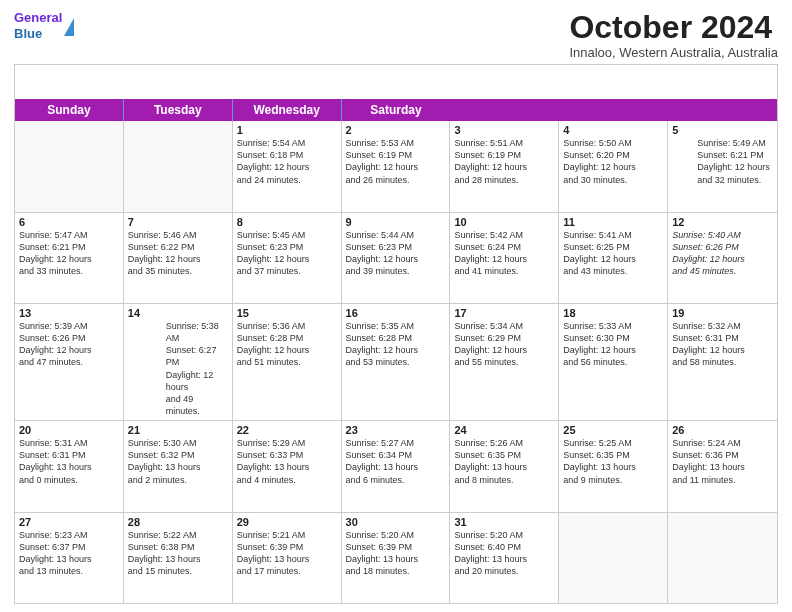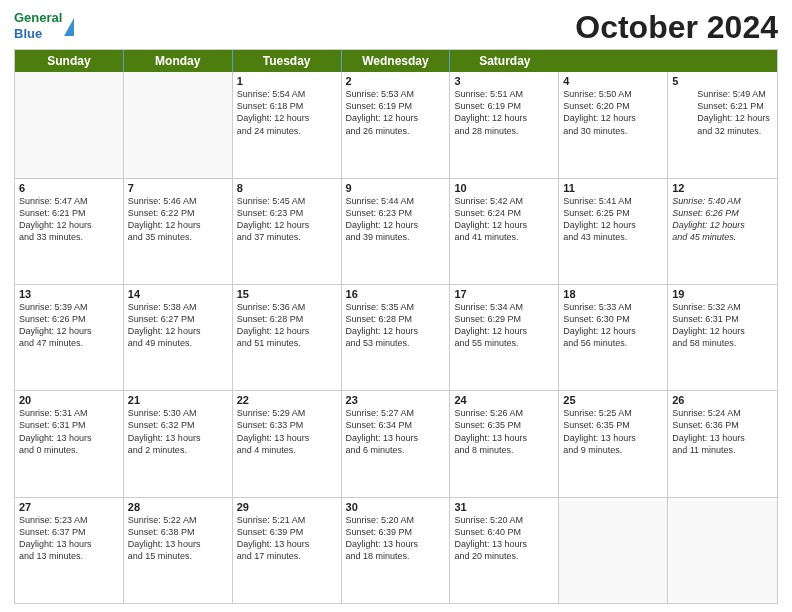--- a/index.html
+++ b/index.html
@@ -30,21 +30,21 @@
       gap: 0;
     }
     .logo-text {
       display: flex;
       flex-direction: column;
       font-size: 13px;
       font-weight: bold;
       color: #333;
       line-height: 1.2;
     }
-    .logo-text .general { color: #15803d; }
+    .logo-text .general { color: #6d28d9; }
     .logo-text .blue { color: #2b6cb0; }
     .logo-triangle {
       width: 0;
       height: 0;
       border-left: 10px solid transparent;
       border-bottom: 18px solid #3a8fd1;
       margin-left: 2px;
       margin-top: 2px;
     }
     .title-block {
@@ -62,21 +62,22 @@
     }
     .calendar {
       flex: 1;
       display: flex;
       flex-direction: column;
       border: 1px solid #ccc;
     }
     .cal-header {
       display: grid;
       grid-template-columns: repeat(7, 1fr);
-      background: #4d7c0f;
+      background: #a21caf;
+      margin-top: 34px;
     }
     .cal-header-cell {
       color: #fff;
       font-size: 12px;
       font-weight: bold;
       text-align: center;
       padding: 4px 2px;
       border-right: 1px solid #5a9fd1;
     }
     .cal-header-cell:last-child { border-right: none; }
@@ -122,27 +123,27 @@
   <div class="header">
     <div class="logo">
       <div class="logo-text">
         <span class="general">General</span>
         <span class="blue">Blue</span>
       </div>
       <div class="logo-triangle"></div>
     </div>
     <div class="title-block">
       <div class="month-title">October 2024</div>
+      <div class="location">Innaloo, Western Australia, Australia</div>
     </div>
   </div>
 
   <div class="calendar">
     <div class="cal-header">
     <div class="cal-header-cell">Sunday</div>
-        <div class="cal-header-cell">Monday</div>
         <div class="cal-header-cell">Tuesday</div>
         <div class="cal-header-cell">Wednesday</div>
         <div class="cal-header-cell">Saturday</div>
       </div>
     <div class="cal-body">
     <div class="cal-row">
           <div class="cal-cell empty"></div>
           <div class="cal-cell empty"></div>
           <div class="cal-cell">
             <div class="day-num">1</div>
@@ -234,21 +235,21 @@
         <div class="cal-row">
           <div class="cal-cell">
             <div class="day-num">13</div>
             <div class="cell-text" style="white-space: pre-line;">Sunrise: 5:39 AM
 Sunset: 6:26 PM
 Daylight: 12 hours
 and 47 minutes.</div>
           </div>
           <div class="cal-cell">
             <div class="day-num">14</div>
-            <div class="cell-text" style="white-space: pre-line;">Sunrise: 5:38 AM
+            <div class="cell-text" style="white-space: pre-line; margin-left: 38px;">Sunrise: 5:38 AM
 Sunset: 6:27 PM
 Daylight: 12 hours
 and 49 minutes.</div>
           </div>
           <div class="cal-cell">
             <div class="day-num">15</div>
             <div class="cell-text" style="white-space: pre-line;">Sunrise: 5:36 AM
 Sunset: 6:28 PM
 Daylight: 12 hours
 and 51 minutes.</div>

